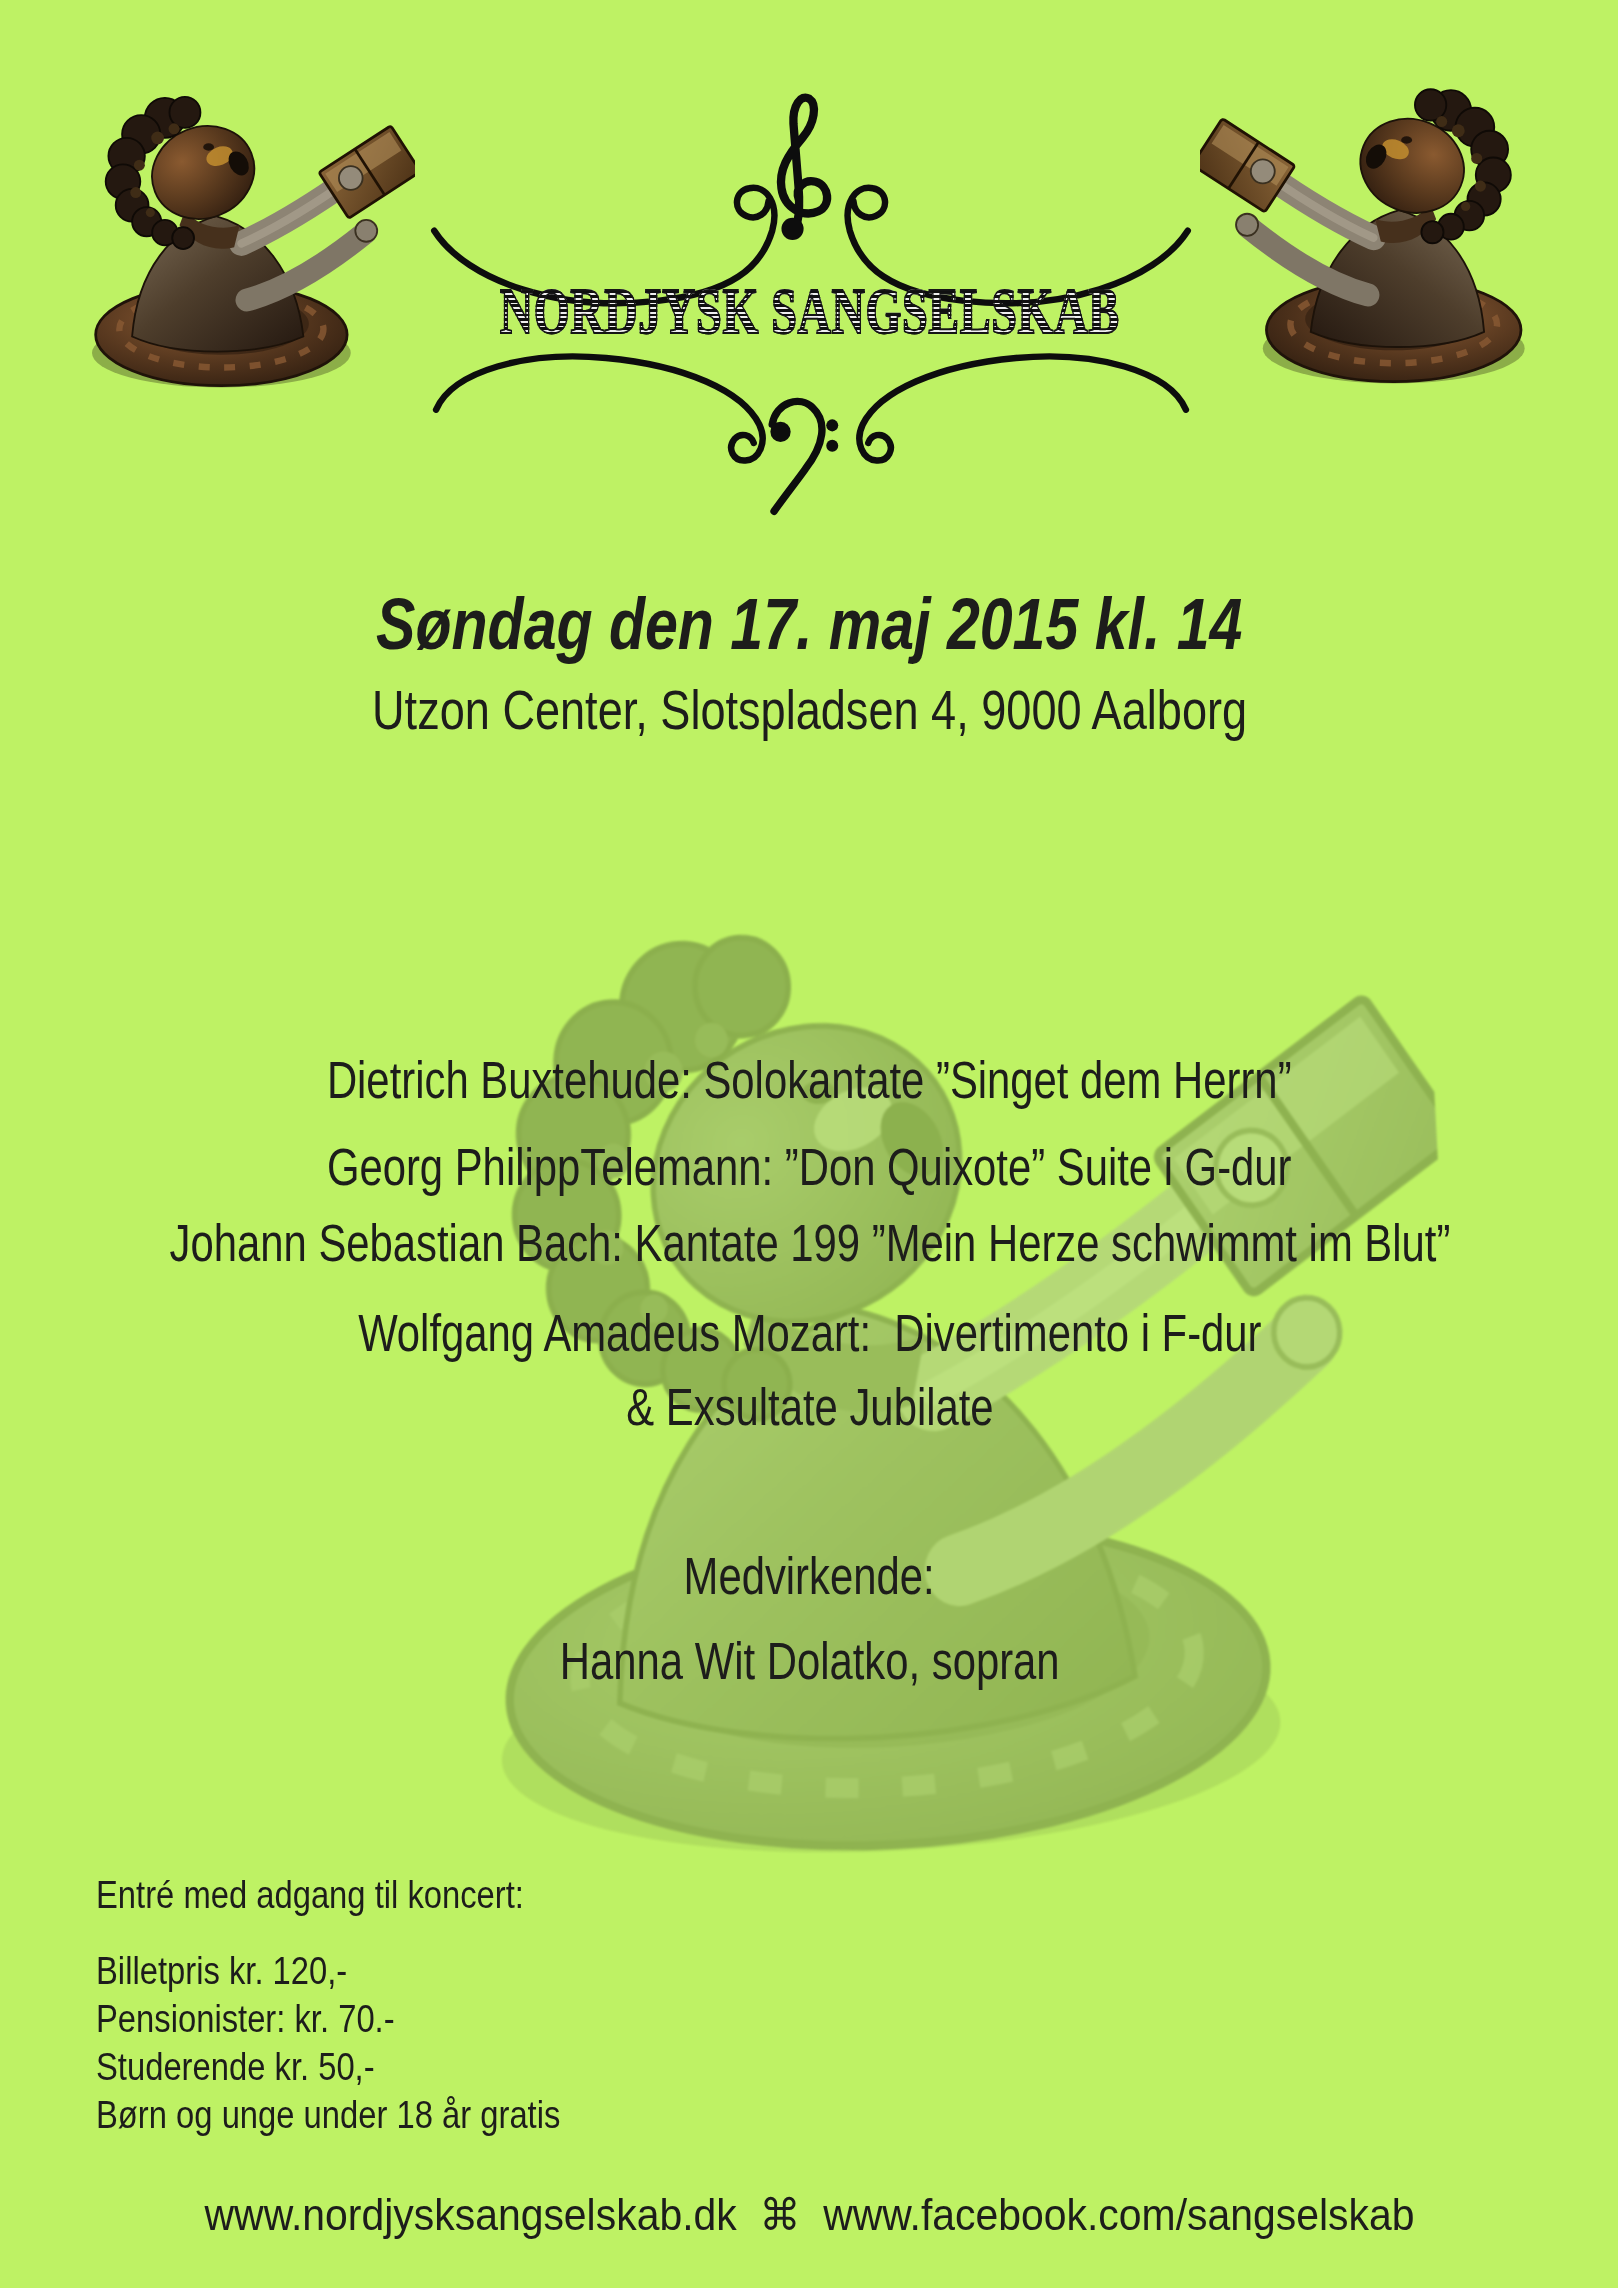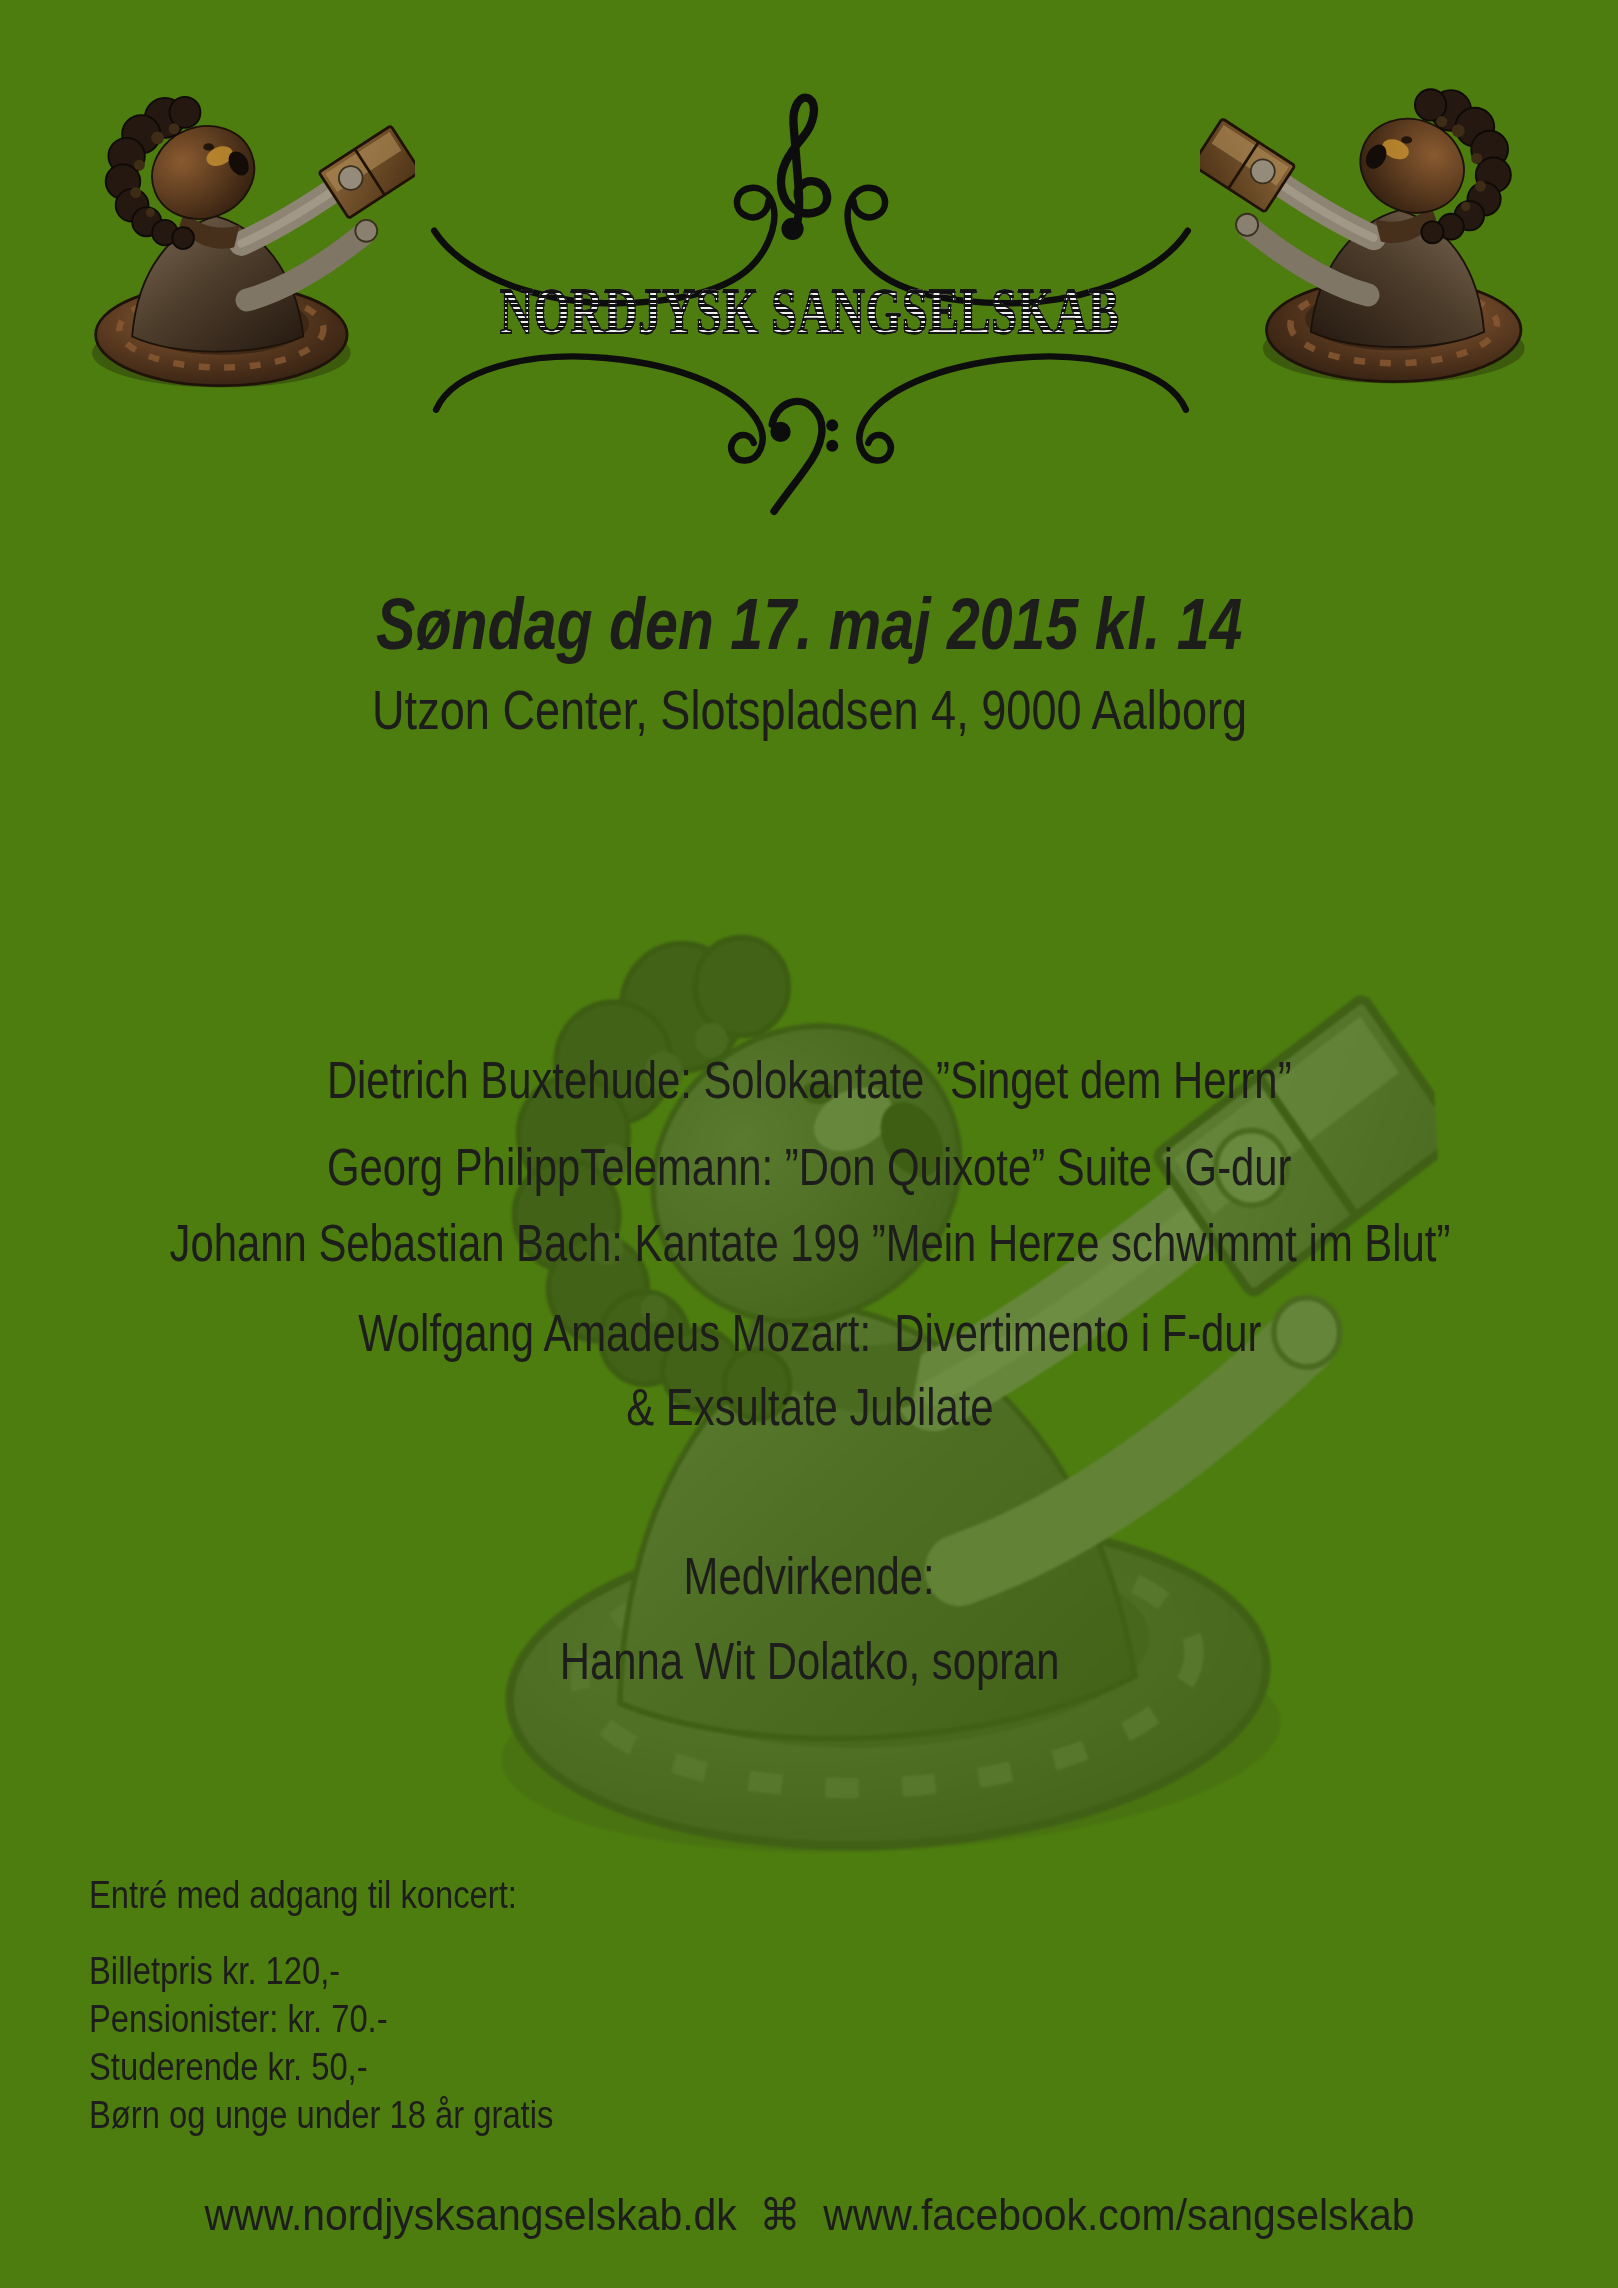--- a/index.html
+++ b/index.html
@@ -1,32 +1,32 @@
 <!DOCTYPE html>
 <html style="font-size:14.8px"><head>
 <meta charset="utf-8">
 <style>
   html,body { margin:0; padding:0; background:#e8e8e8; }
   .page {
     position:relative; width:1619px; height:2289px;
-    background:#4d7c0f; overflow:hidden; margin:0 auto;
+    background:#bef264; overflow:hidden; margin:0 auto;
     font-family:"Liberation Sans","DejaVu Sans",sans-serif;
     color:#1d1d1b;
   }
   .abs { position:absolute; }
   .center { left:0; right:0; text-align:center; }
   .sx { display:inline-block; transform:scaleX(0.82); transform-origin:center; white-space:pre; }
   .sx-left { display:inline-block; transform:scaleX(0.84); transform-origin:left center; white-space:pre; }
 
   .title { top:588px; font-size:72px; font-weight:bold; line-height:1; letter-spacing:0;font-style:italic; }
   .subtitle { top:683px; font-size:55px; line-height:1; }
   .heading { top:938px; font-size:71px; font-weight:bold; line-height:1; }
   .program-line { font-size:51px; line-height:1; }
   .performer { font-size:51px; line-height:1; }
-  .small-text { font-size:39px; line-height:48px; }
+  .small-text { font-size:39px; line-height:48px;margin-left:7px; }
   .footer { top:2193px; font-size:44px; line-height:1; }
   .footer .sx { transform:scaleX(0.93); }
 
   .logo-text {
     top:278px; font-family:"Liberation Serif","DejaVu Serif",serif;
     font-size:66px; font-weight:bold; line-height:1; letter-spacing:0.9px;
   }
   .logo-text .sx { transform:scaleX(0.70); }
   @supports ((-webkit-background-clip: text) or (background-clip: text)) {
     .logo-text .striped {

